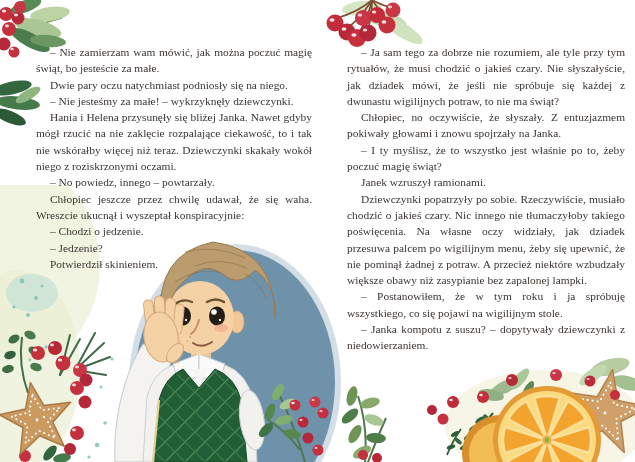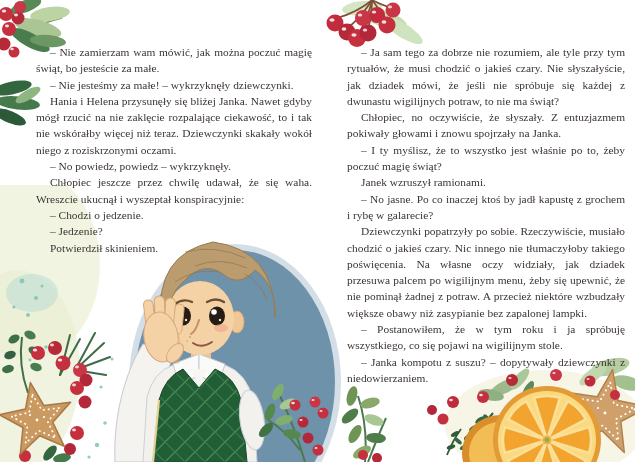--- a/index.html
+++ b/index.html
@@ -324,33 +324,33 @@
       <ellipse cx="26" cy="45" rx="1.8" ry="1.2" fill="#ffffff" opacity="0.85"></ellipse>
       <ellipse cx="56" cy="40" rx="1.8" ry="1.2" fill="#ffffff" opacity="0.85"></ellipse>
       <ellipse cx="85" cy="23" rx="1.6" ry="1.1" fill="#ffffff" opacity="0.8"></ellipse>
       <ellipse cx="129" cy="18" rx="1.6" ry="1.1" fill="#ffffff" opacity="0.8"></ellipse>
       <ellipse cx="163" cy="24" rx="1.5" ry="1" fill="#ffffff" opacity="0.8"></ellipse>
     </g>
   </svg>
 
   <div class="textcol left-col">
     <p>– Nie zamierzam wam mówić, jak można poczuć magię świąt, bo jesteście za małe.</p>
+    <p>Dwie pary oczu natychmiast podniosły się na niego.</p>
     <p>– Nie jesteśmy za małe! – wykrzyknęły dziewczynki.</p>
     <p>Hania i Helena przysunęły się bliżej Janka. Nawet gdyby mógł rzucić na nie zaklęcie rozpalające ciekawość, to i tak nie wskórałby więcej niż teraz. Dziewczynki skakały wokół niego z roziskrzonymi oczami.</p>
-    <p>– No powiedz, powiedz – wykrzyknęły.</p>
+    <p>– No powiedz, innego – powtarzały.</p>
     <p>Chłopiec jeszcze przez chwilę udawał, że się waha. Wreszcie ukucnął i wyszeptał konspiracyjnie:</p>
     <p>– Chodzi o jedzenie.</p>
     <p>– Jedzenie?</p>
     <p>Potwierdził skinieniem.</p>
   </div>
 
   <div class="textcol right-col">
     <p>– Ja sam tego za dobrze nie rozumiem, ale tyle przy tym rytuałów, że musi chodzić o jakieś czary. Nie słyszałyście, jak dziadek mówi, że jeśli nie spróbuje się każdej z dwunastu wigilijnych potraw, to nie ma świąt?</p>
     <p>Chłopiec, no oczywiście, że słyszały. Z entuzjazmem pokiwały głowami i znowu spojrzały na Janka.</p>
     <p>– I ty myślisz, że to wszystko jest właśnie po to, żeby poczuć magię świąt?</p>
     <p>Janek wzruszył ramionami.</p>
-    <p>– No jasne. Po co inaczej ktoś by jadł kapustę z grochem i rybę w galarecie?</p>
     <p>Dziewczynki popatrzyły po sobie. Rzeczywiście, musiało chodzić o jakieś czary. Nic innego nie tłumaczyłoby takiego poświęcenia. Na własne oczy widziały, jak dziadek przesuwa palcem po wigilijnym menu, żeby się upewnić, że nie pominął żadnej z potraw. A przecież niektóre wzbudzały większe obawy niż zasypianie bez zapalonej lampki.</p>
     <p>– Postanowiłem, że w tym roku i ja spróbuję wszystkiego, co się pojawi na wigilijnym stole.</p>
     <p>– Janka kompotu z suszu? – dopytywały dziewczynki z niedowierzaniem.</p>
   </div>
 
 </div>
 
 </body></html>

